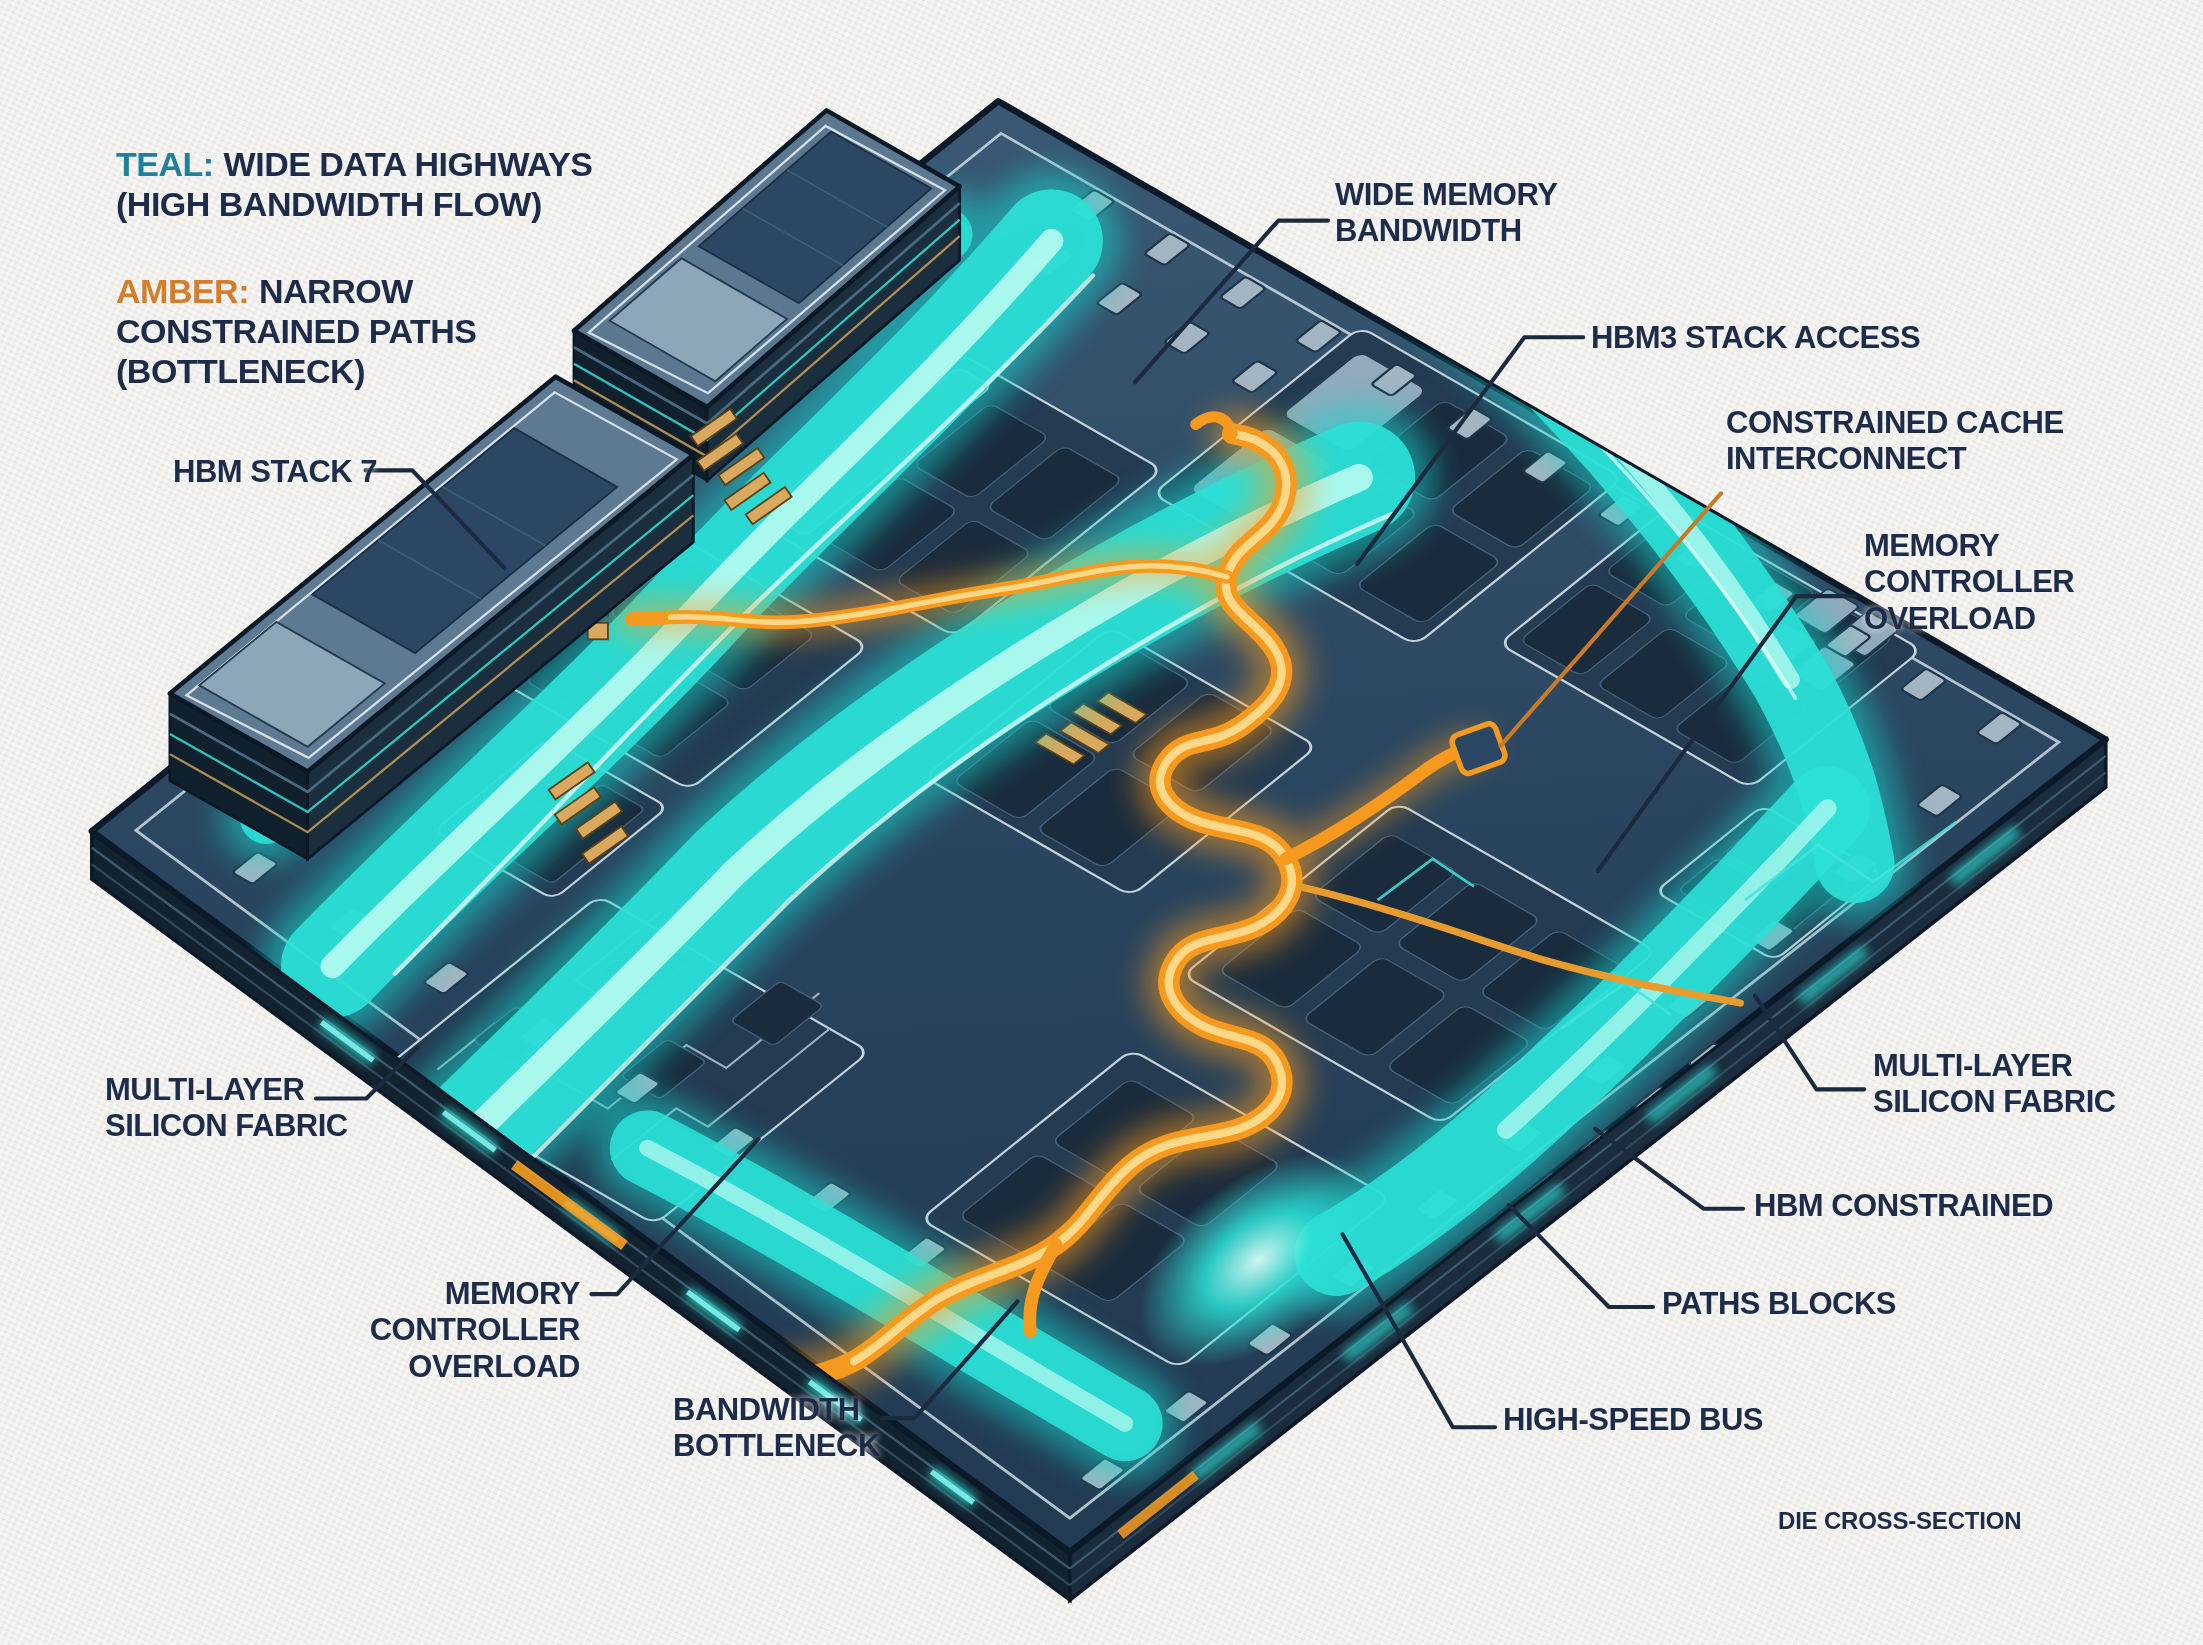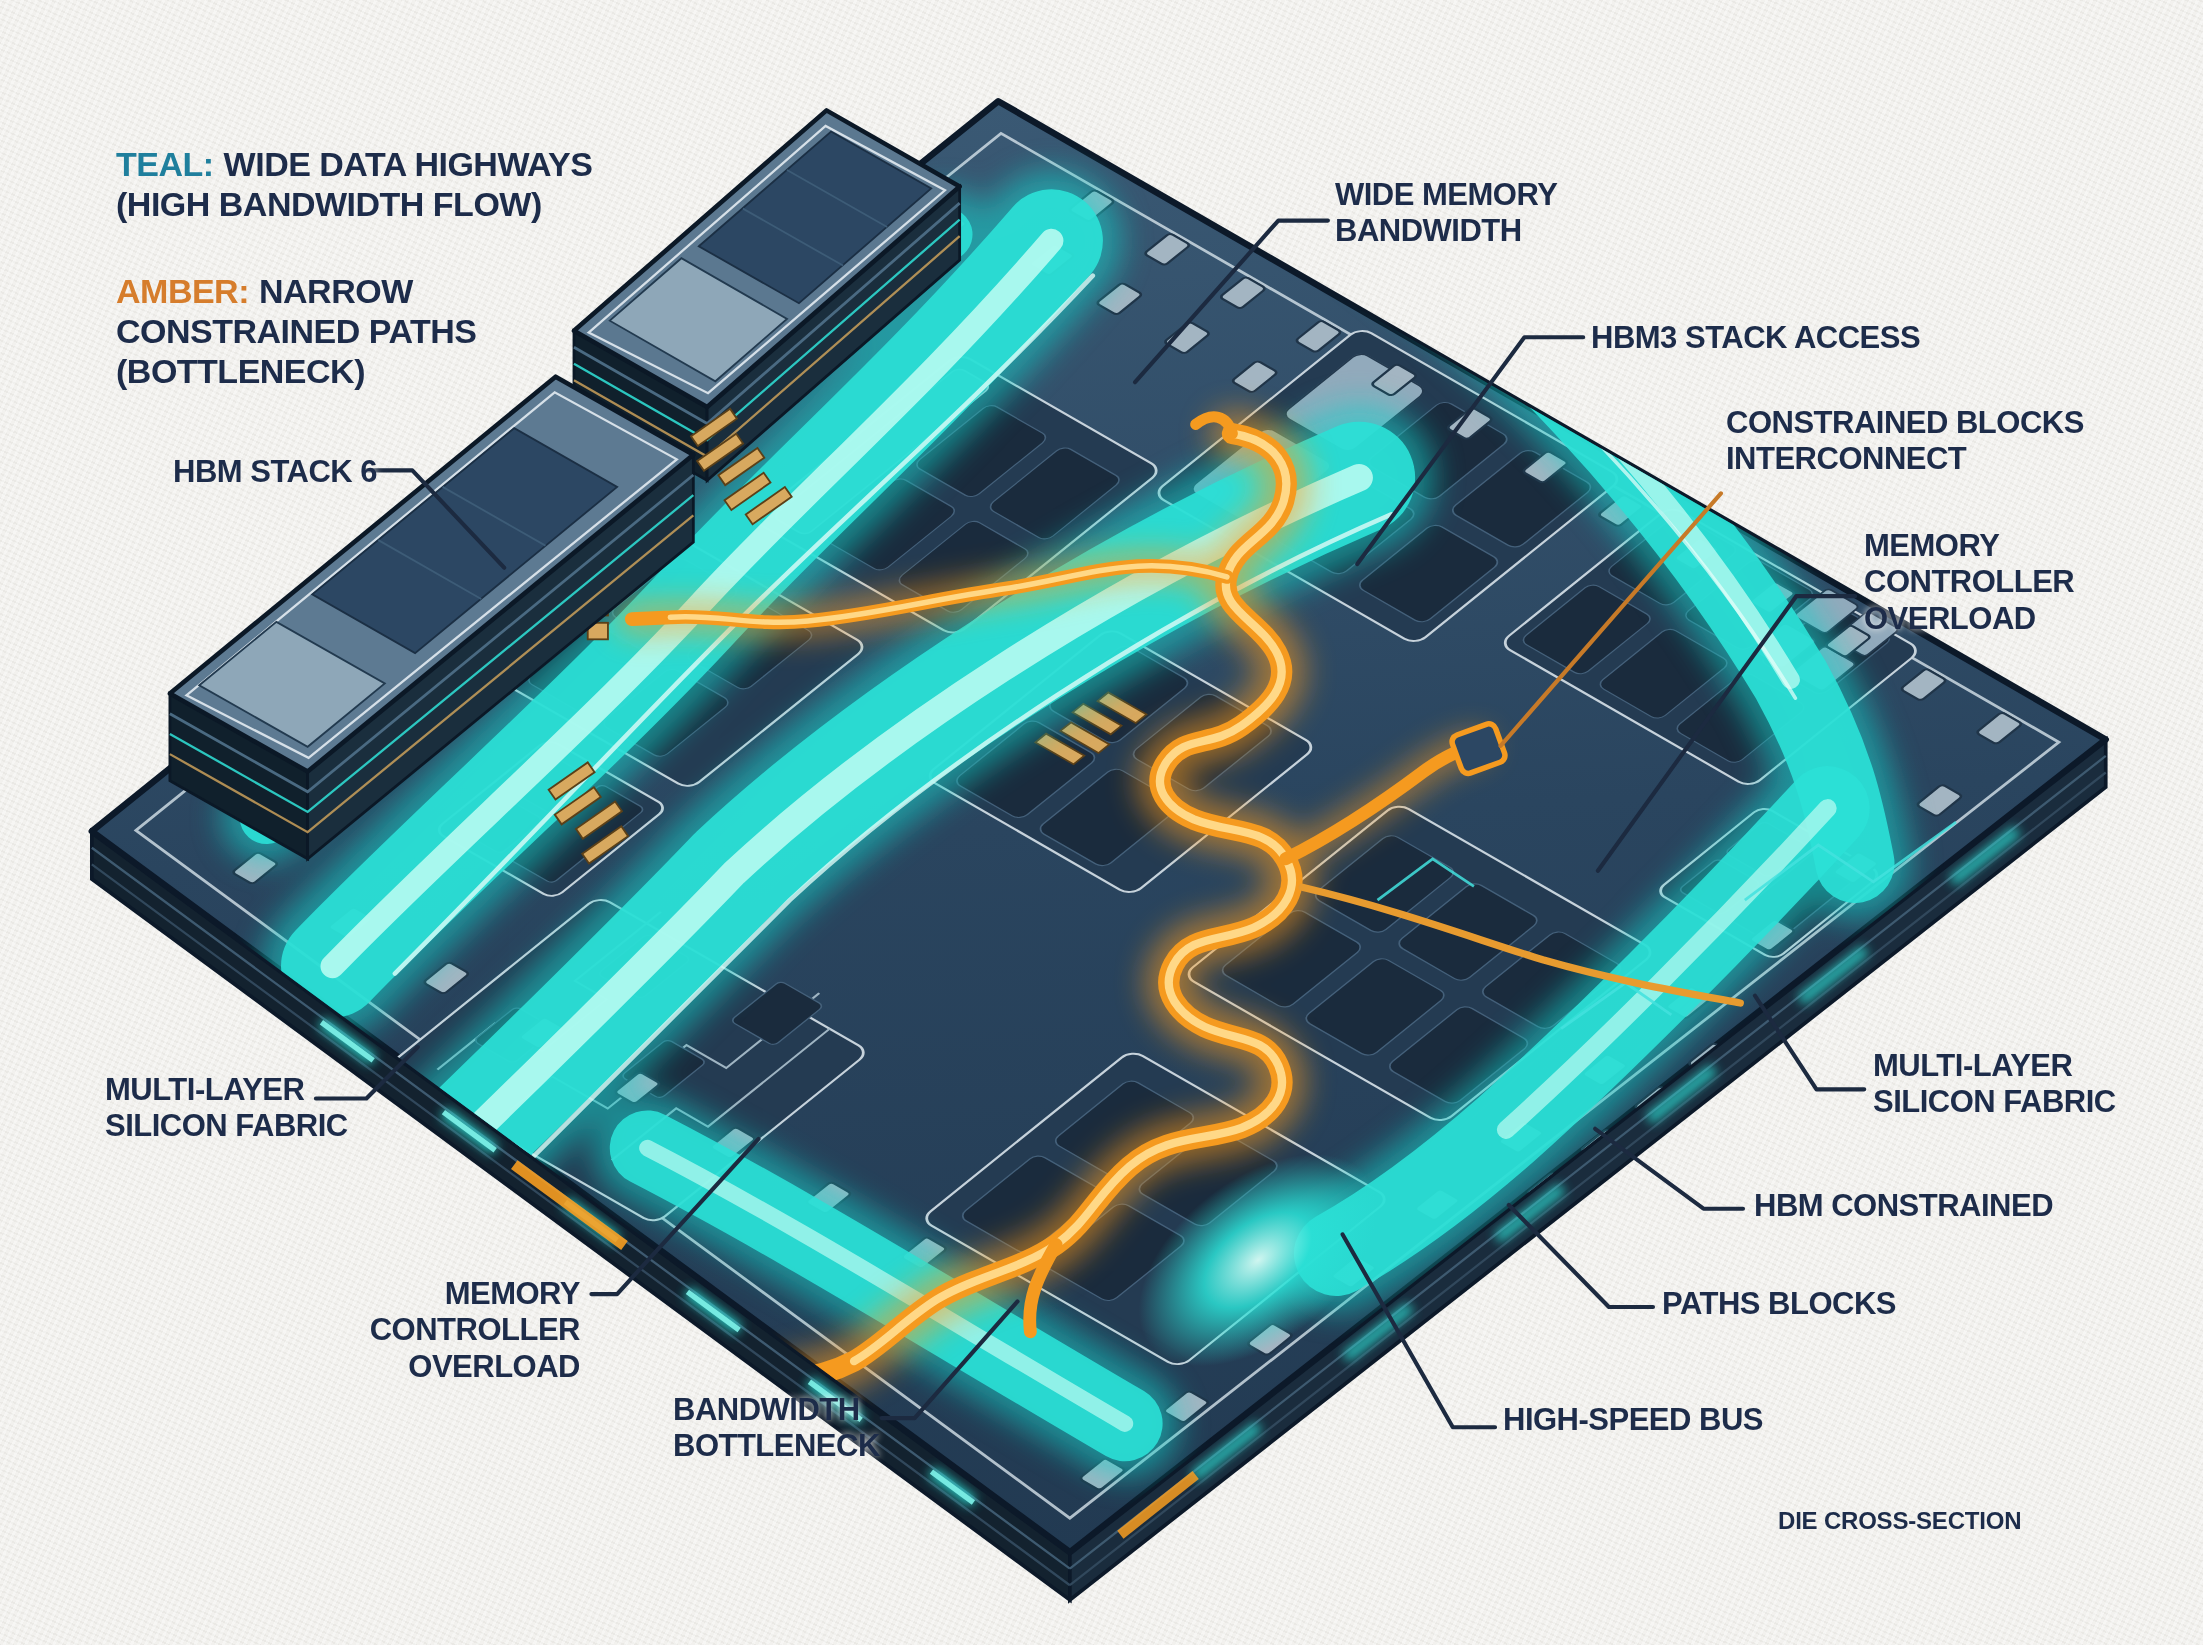--- a/index.html
+++ b/index.html
@@ -325,25 +325,25 @@
     <path class="leader" d="M1800,1423 H1752 L1643,1312"></path>
     <path class="leader" d="M1898,1316 H1855 L1737,1229"></path>
     <path class="leader" d="M2030,1186 H1978 L1911,1084"></path>
   </g>
 </svg>
 
 <div class="lbl legend" style="left:116px;top:271px;width:534px;"><span class="k-amber">AMBER:</span><span>NARROW CONSTRAINED PATHS (BOTTLENECK)</span></div>
 
 <div class="lbl legend" style="left:116px;top:144px;width:507px;"><span class="k-teal">TEAL:</span><span>WIDE DATA HIGHWAYS (HIGH BANDWIDTH FLOW)</span></div>
 
-<div class="lbl" style="left:173px;top:454px;">HBM STACK 6</div>
+<div class="lbl" style="left:173px;top:454px;">HBM STACK 7</div>
 <div class="lbl" style="left:1335px;top:177px;">WIDE MEMORY
 BANDWIDTH</div>
 <div class="lbl" style="left:1591px;top:320px;">HBM3 STACK ACCESS</div>
-<div class="lbl" style="left:1726px;top:405px;">CONSTRAINED BLOCKS
+<div class="lbl" style="left:1726px;top:405px;">CONSTRAINED CACHE
 INTERCONNECT</div>
 <div class="lbl" style="left:1864px;top:528px;">MEMORY
 CONTROLLER
 OVERLOAD</div>
 <div class="lbl" style="left:105px;top:1072px;">MULTI-LAYER
 SILICON FABRIC</div>
 <div class="lbl right" style="right:1624px;top:1276px;">MEMORY
 CONTROLLER
 OVERLOAD</div>
 <div class="lbl" style="left:673px;top:1392px;">BANDWIDTH

